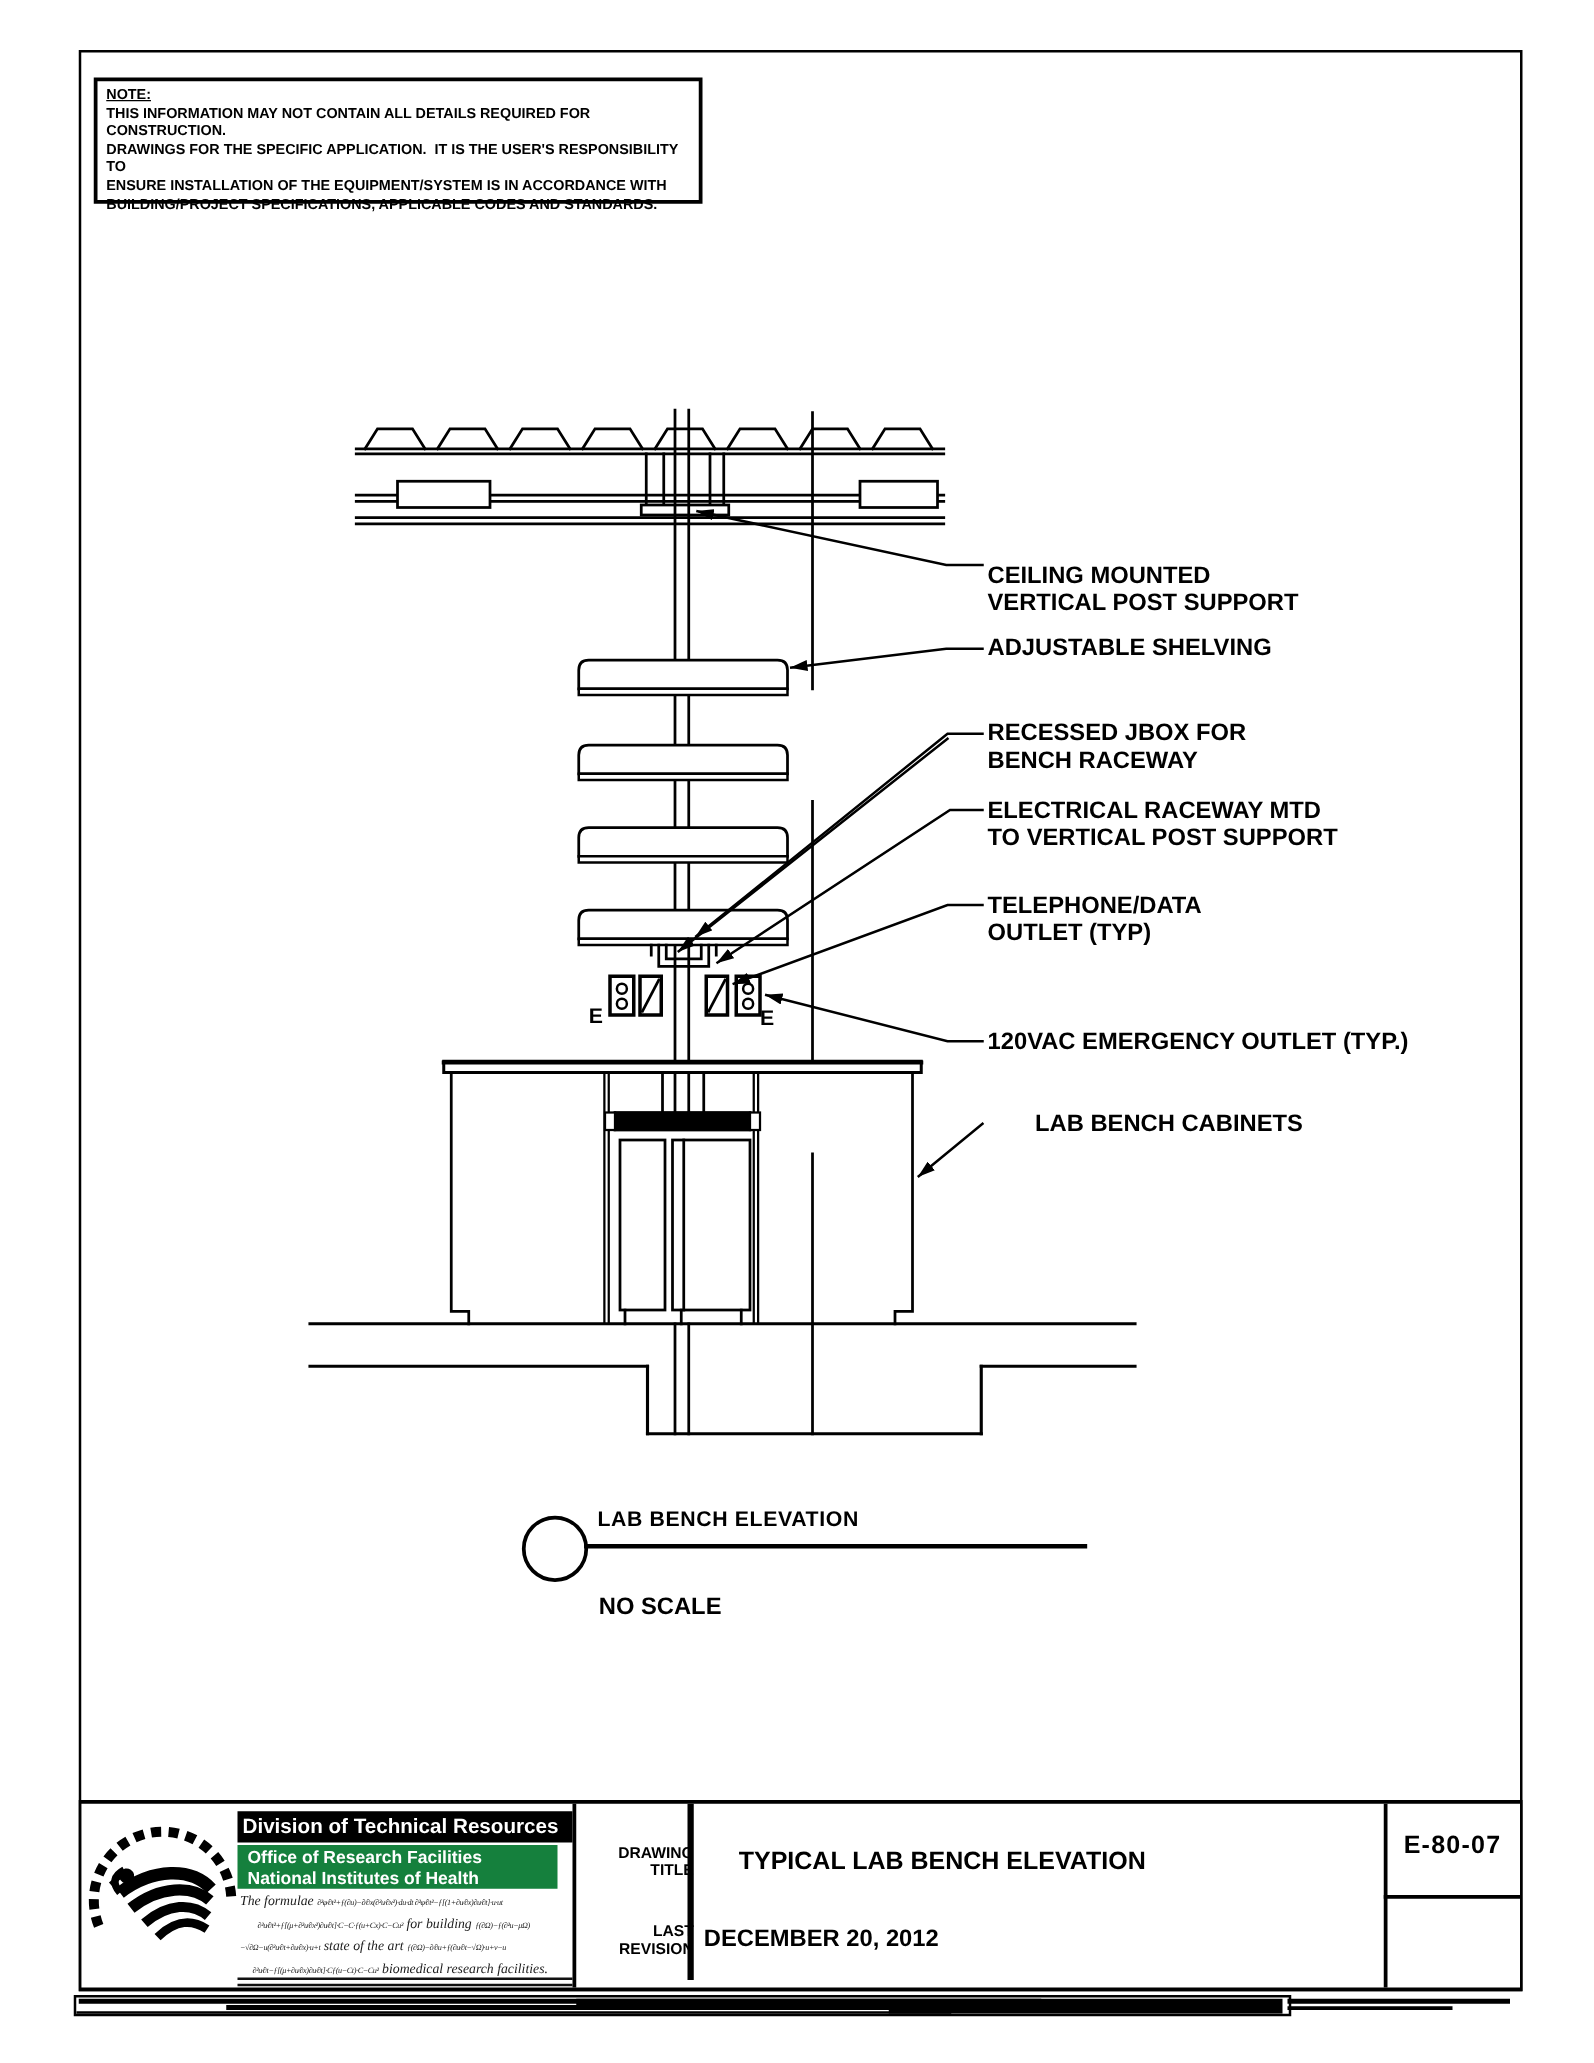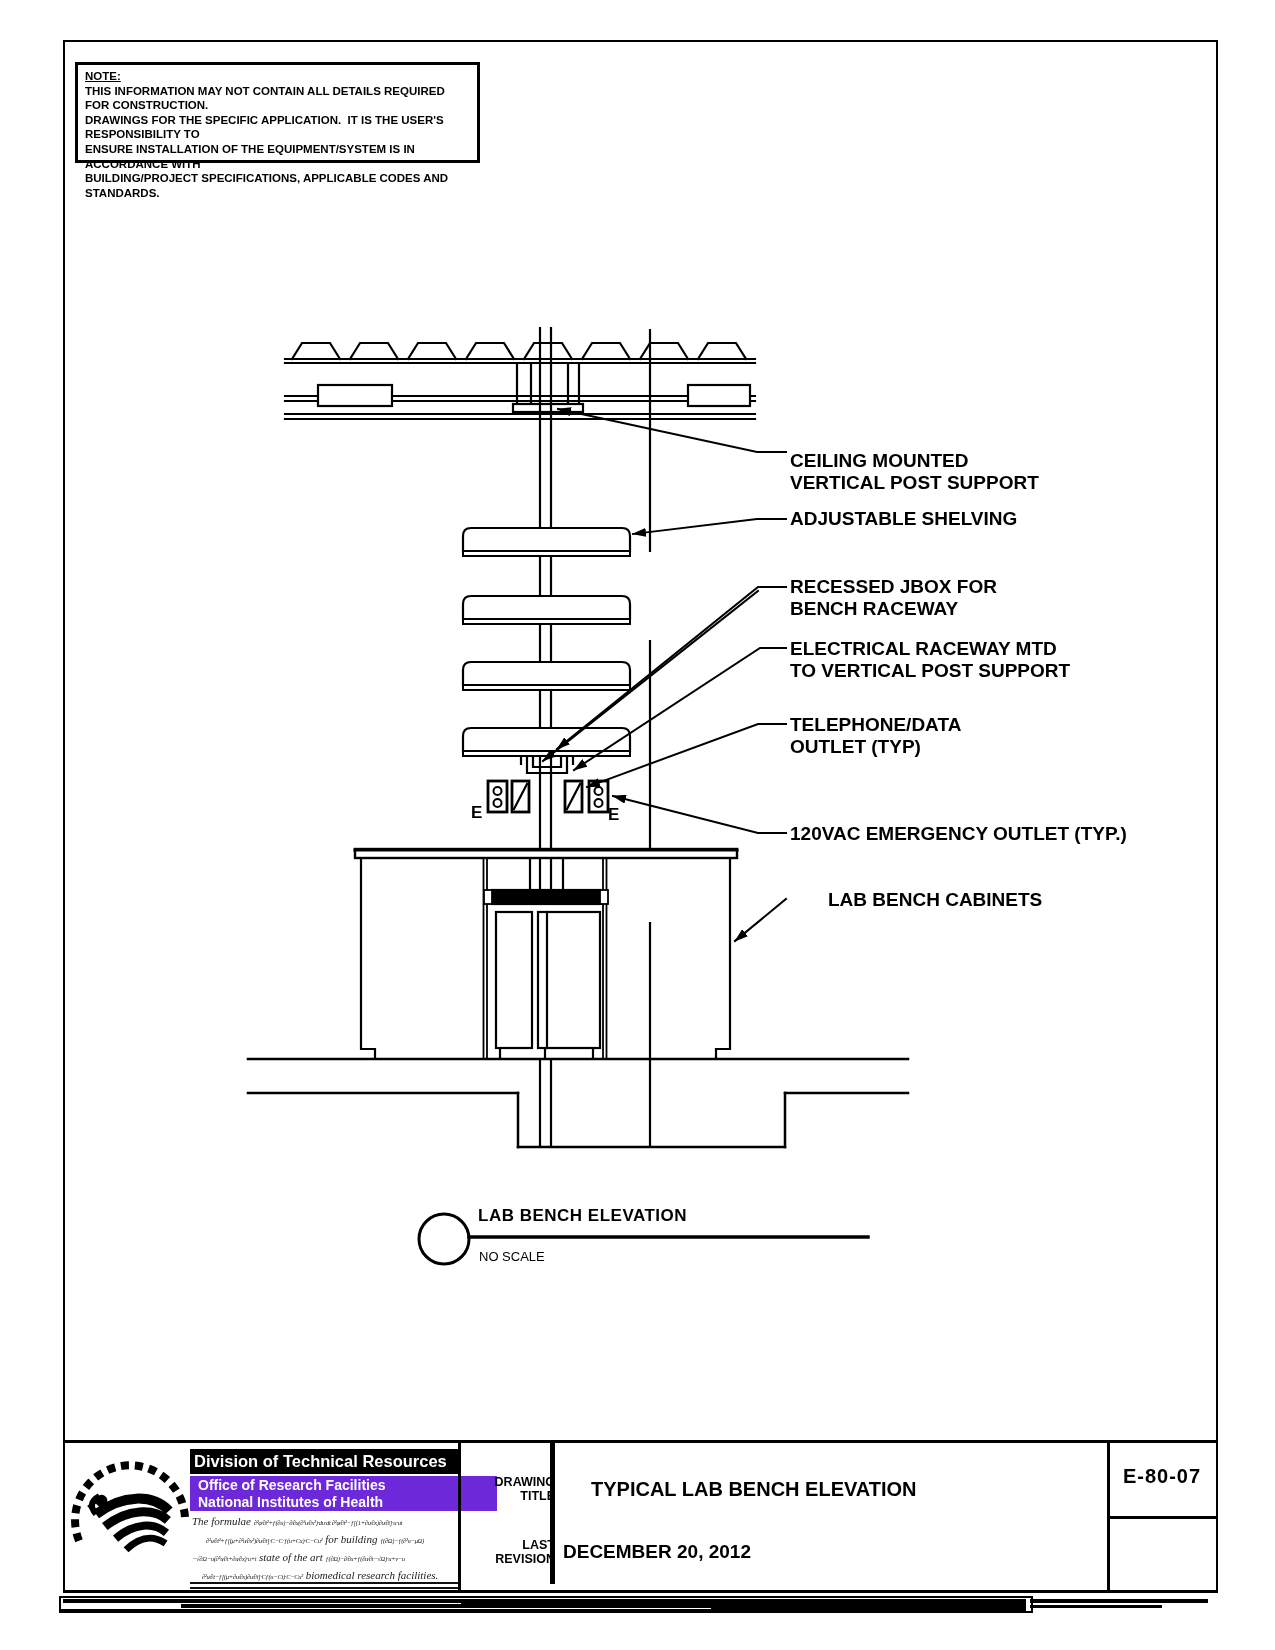--- a/index.html
+++ b/index.html
@@ -2,50 +2,50 @@
 <html><head>
 <meta charset="utf-8">
 <style>
   html,body{margin:0;padding:0;}
   body{width:1275px;height:1650px;position:relative;background:#ffffff;
        font-family:"Liberation Sans",sans-serif;color:#000;overflow:hidden;}
   .abs{position:absolute;}
   
   #page-border{left:63px;top:40px;width:1155px;height:1553px;border:2px solid #000;box-sizing:border-box;}
   
-  #note-box{left:75px;top:62px;width:405px;height:101px;border:3px solid #000;box-sizing:border-box;
+  #note-box{left:75px;top:62px;width:487px;height:101px;border:3px solid #000;box-sizing:border-box;
             padding:4px 7px;font-weight:bold;font-size:11.5px;line-height:14.6px;}
   #note-heading{text-decoration:underline;}
   .note-line{white-space:pre-wrap;}
   
   #drawing-svg{left:0;top:0;width:1275px;height:1650px;}
   
   .callout{left:790px;font-weight:bold;font-size:19px;line-height:22px;letter-spacing:0px;white-space:nowrap;}
   #callout-0{top:450px;}
   #callout-1{top:508px;}
   #callout-2{top:576px;}
   #callout-3{top:638px;}
   #callout-4{top:714px;}
   #callout-5{top:823px;}
   #callout-6{top:889px;margin-left:38px;}
   .e-label{font-weight:bold;font-size:17px;}
   #e-left{left:471px;top:803px;}
   #e-right{left:608px;top:805px;}
   
   #view-title{left:478px;top:1206px;font-weight:bold;font-size:17px;letter-spacing:0.5px;white-space:nowrap;}
-  #view-scale{left:479px;top:1249px;font-weight:normal;font-size:13px;white-space:nowrap;}
+  #view-scale{left:479px;top:1275px;font-weight:bold;font-size:19px;white-space:nowrap;}
   
   #title-block{left:0;right:0;bottom:0;height:150px;border-top:3px solid #000;box-sizing:border-box;}
   #tb-vline1{left:393px;top:0;bottom:0;width:2.5px;background:#000;}
   #tb-vline2{left:485px;top:0;height:141px;width:5px;background:#000;}
   #tb-vline3{left:1042px;top:0;bottom:0;width:2.5px;background:#000;}
   #tb-hline-num{left:1042px;top:73px;width:109px;height:2.5px;background:#000;}
   #dtr-black-bar{left:125px;top:6px;width:268px;height:25px;background:#000;color:#fff;
                  font-weight:bold;font-size:16.5px;line-height:25px;padding-left:4px;box-sizing:border-box;white-space:nowrap;}
-  #dtr-gray-bar{left:125px;top:33px;width:307px;height:35px;background:#6d28d9;color:#fff;
+  #dtr-gray-bar{left:125px;top:33px;width:256px;height:35px;background:#15803d;color:#fff;
                 font-weight:bold;font-size:14px;line-height:16.5px;padding:1px 0 0 8px;box-sizing:border-box;white-space:nowrap;}
   #dtr-formulas{left:127px;top:70px;width:264px;height:68px;font-family:"Liberation Serif",serif;
                 font-style:italic;color:#1a1a1a;font-size:11px;line-height:16px;overflow:hidden;}
   #dtr-formulas .m{font-size:6.5px;letter-spacing:-0.3px;}
   #dtr-rule{left:125px;top:139px;width:268px;height:7px;border-top:2.5px solid #111;border-bottom:2.5px solid #111;box-sizing:border-box;}
   .tb-label{left:400px;width:90px;text-align:right;font-weight:bold;font-size:12.5px;line-height:13.5px;}
   #tb-drawing-title-label{top:33px;}
   #tb-revision-label{top:96px;}
   #tb-drawing-title{left:498px;top:35px;font-weight:bold;font-size:20px;white-space:nowrap;margin-left:28px;}
   #tb-revision-date{left:498px;top:98px;font-weight:bold;font-size:19px;white-space:nowrap;}

